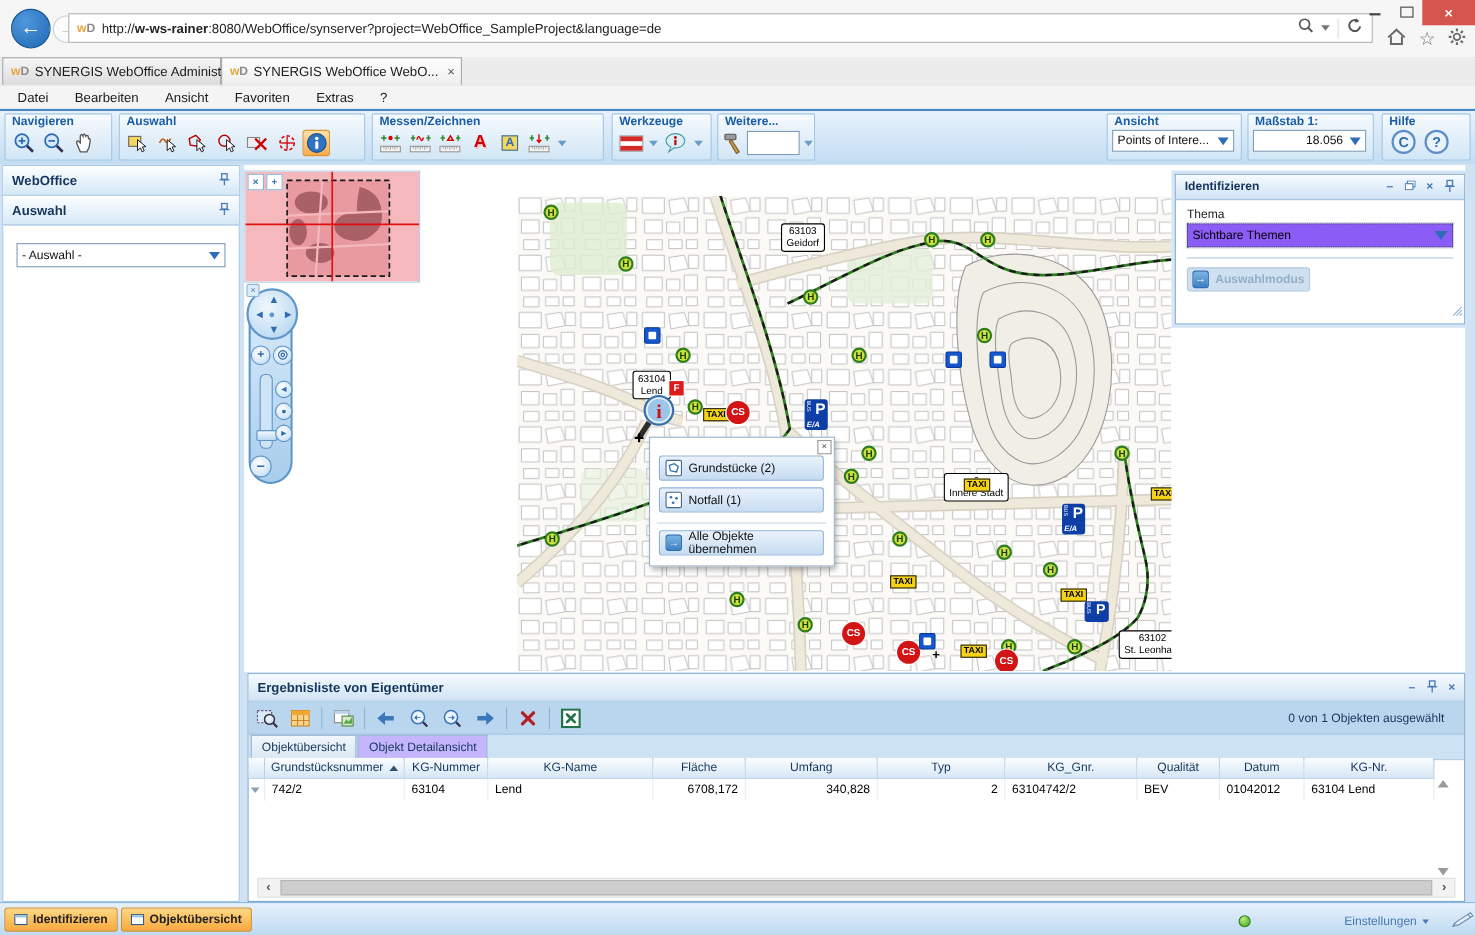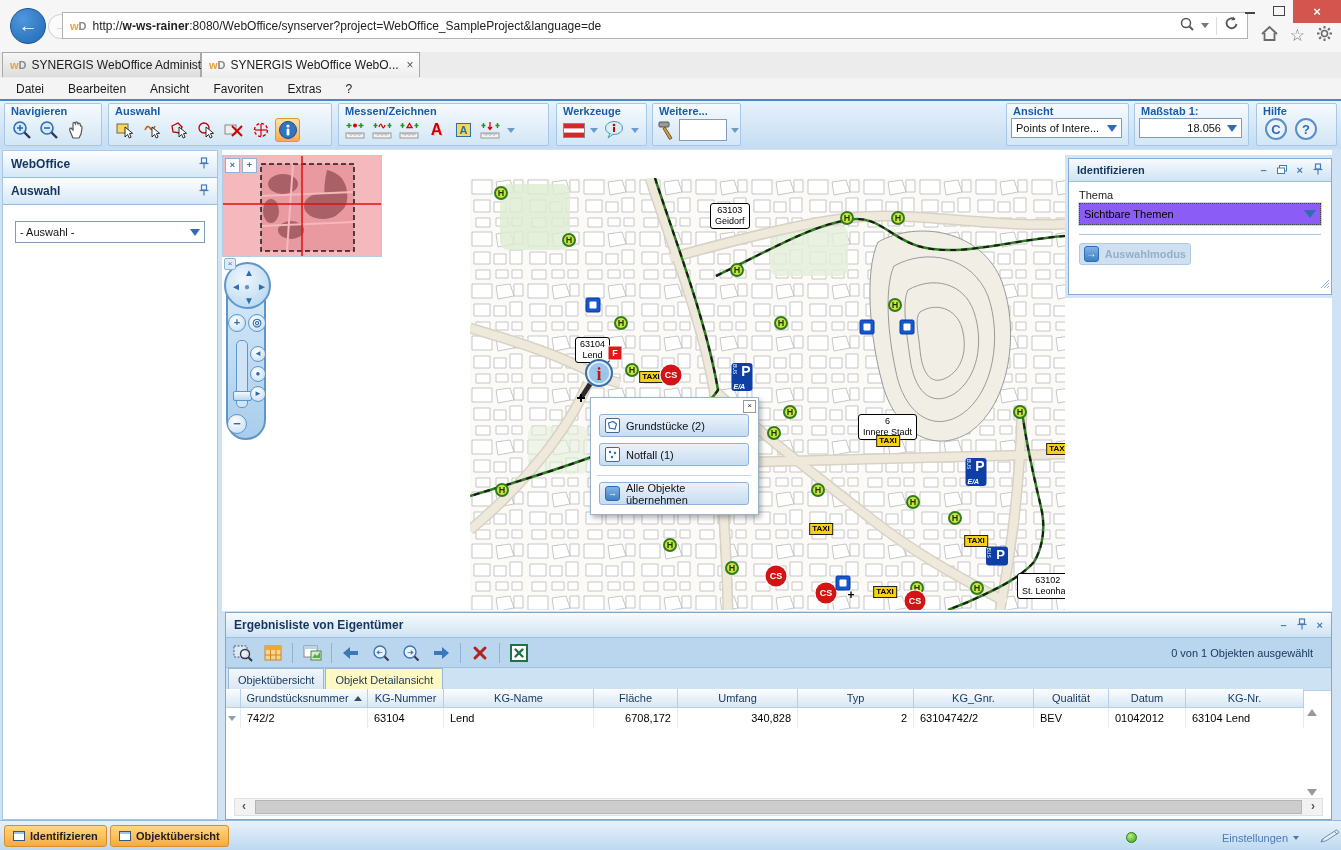--- a/index.html
+++ b/index.html
@@ -118,21 +118,21 @@
   
   .results{position:absolute;left:225px;top:511px;width:1107px;height:208px;background:#fff;border:1px solid #7da7cc;box-sizing:border-box}
   .rs-title{height:24px;background:linear-gradient(#f7fbfe,#cfe3f4);border-bottom:1px solid #9dc0de;display:flex;align-items:center;padding:0 8px;font-size:12px;font-weight:bold;color:#15365c}
   .rs-toolbar{height:29px;background:#b9d6ee;border-bottom:1px solid #9dc0de;display:flex;align-items:center;padding:0 4px;gap:4px}
   .rs-ib{width:26px;height:24px;display:flex;align-items:center;justify-content:center}
   .rs-sep{width:1px;height:20px;background:#8fb3d4;margin:0 2px}
   .rs-status{margin-left:auto;font-size:11px;color:#15365c;padding-right:14px}
   .rs-tabs{height:22px;background:#cde2f3;display:flex;align-items:flex-end;padding-left:2px;gap:1px;border-bottom:1px solid #b8cfe2}
   .rs-tab{height:21px;border:1px solid #9ab8d4;border-bottom:none;padding:0 9px;font-size:11px;color:#15365c;display:flex;align-items:center}
   .rs-tab.inactive{background:linear-gradient(#f2f7fb,#d9e7f3)}
-  .rs-tab.active{background:#fef9c3}
+  .rs-tab.active{background:#c4b5fd}
   .tbl{position:absolute;left:0;top:76px;width:1078px}
   .tbl-row{display:flex}
   .th{height:19px;background:linear-gradient(#fbfdfe,#d7e7f5);border-right:1px solid #b7cfe4;border-bottom:1px solid #b7cfe4;box-sizing:border-box;font-size:11px;color:#15365c;display:flex;align-items:center;justify-content:center;white-space:nowrap;overflow:hidden}
   .td{height:20px;border-right:1px solid #e4edf5;box-sizing:border-box;font-size:11px;color:#000;display:flex;align-items:center;padding:0 6px;white-space:nowrap;overflow:hidden}
   .td.num{justify-content:flex-end}
   .sort-asc{display:inline-block;width:0;height:0;border-left:4px solid transparent;border-right:4px solid transparent;border-bottom:5px solid #33506b;margin-left:5px}
   .row-marker{display:inline-block;width:0;height:0;border-left:4px solid transparent;border-right:4px solid transparent;border-top:5px solid #8aa0b5}
   .vscroll{position:absolute;right:12px;top:78px;width:15px;height:107px}
   .vs-up{position:absolute;top:18px;left:3px;width:0;height:0;border-left:5px solid transparent;border-right:5px solid transparent;border-bottom:7px solid #9a9a9a}
   .vs-dn{position:absolute;bottom:2px;left:3px;width:0;height:0;border-left:5px solid transparent;border-right:5px solid transparent;border-top:7px solid #9a9a9a}
@@ -495,21 +495,21 @@
 
         
         <div class="mk-label" style="left:240px;top:25px">
             <div>63103</div>
             <div>Geidorf</div>
           </div>
         <div class="mk-label" style="left:105px;top:159px">
             <div>63104</div>
             <div>Lend</div>
           </div>
-        <div class="mk-label" style="left:388px;top:236px">
+        <div class="mk-label" style="left:388px;top:252px">
             <div>6</div>
             <div>Innere Stadt</div>
           </div>
         <div class="mk-label" style="left:547px;top:395px">
             <div>63102</div>
             <div>St. Leonhard</div>
           </div>
 
         
         <div class="mk mk-h" style="left:31px;top:15px">H</div>

